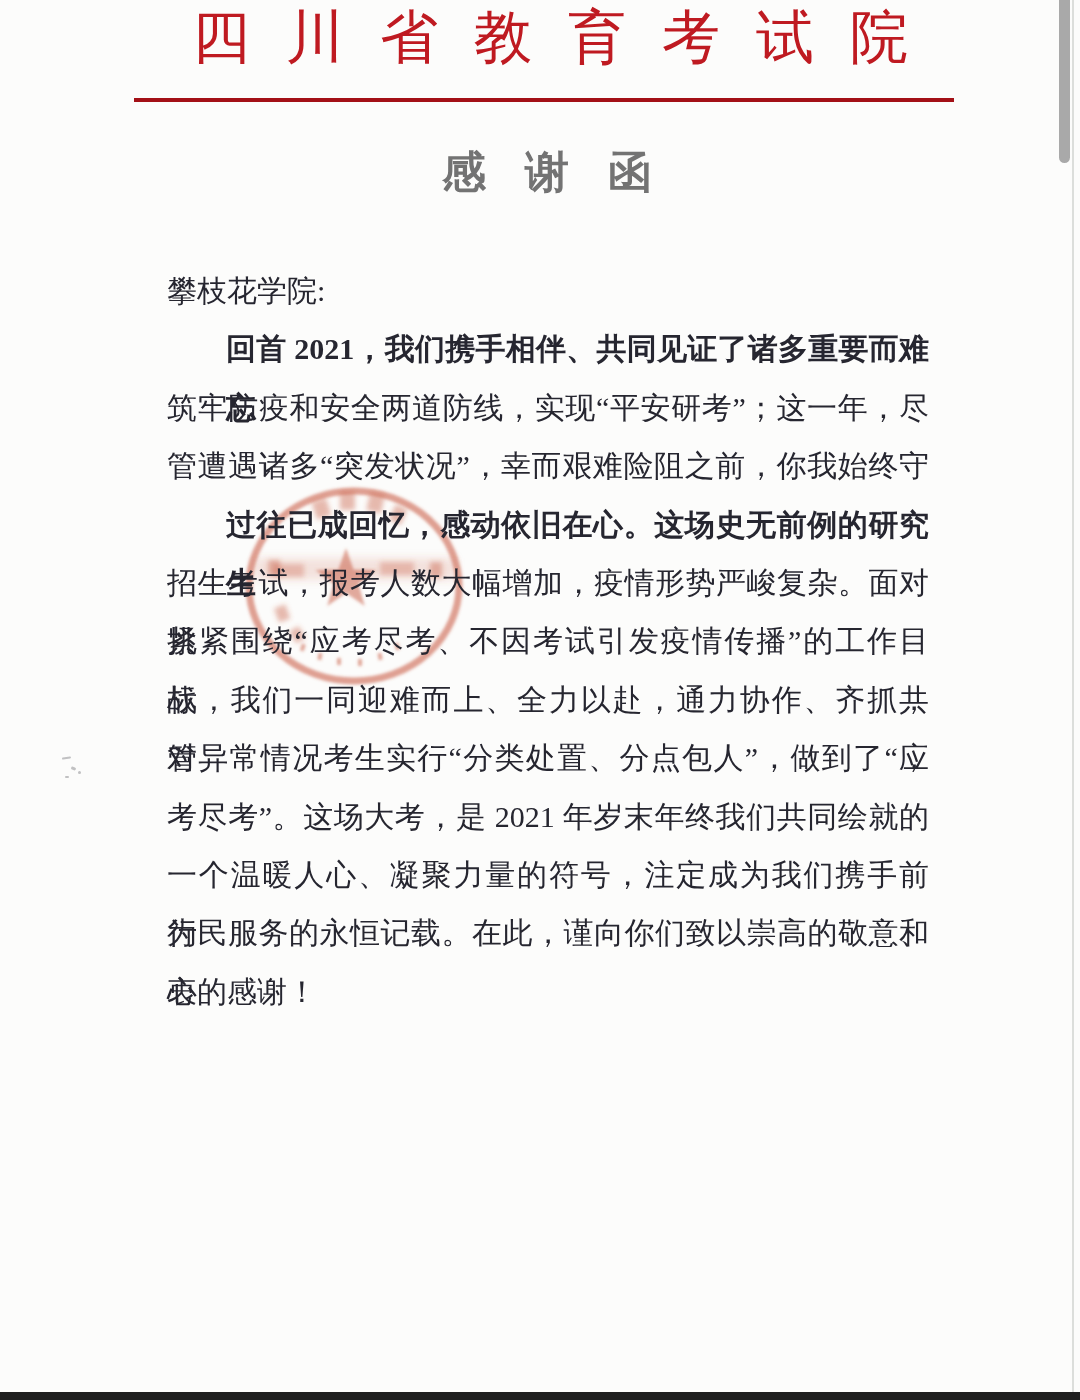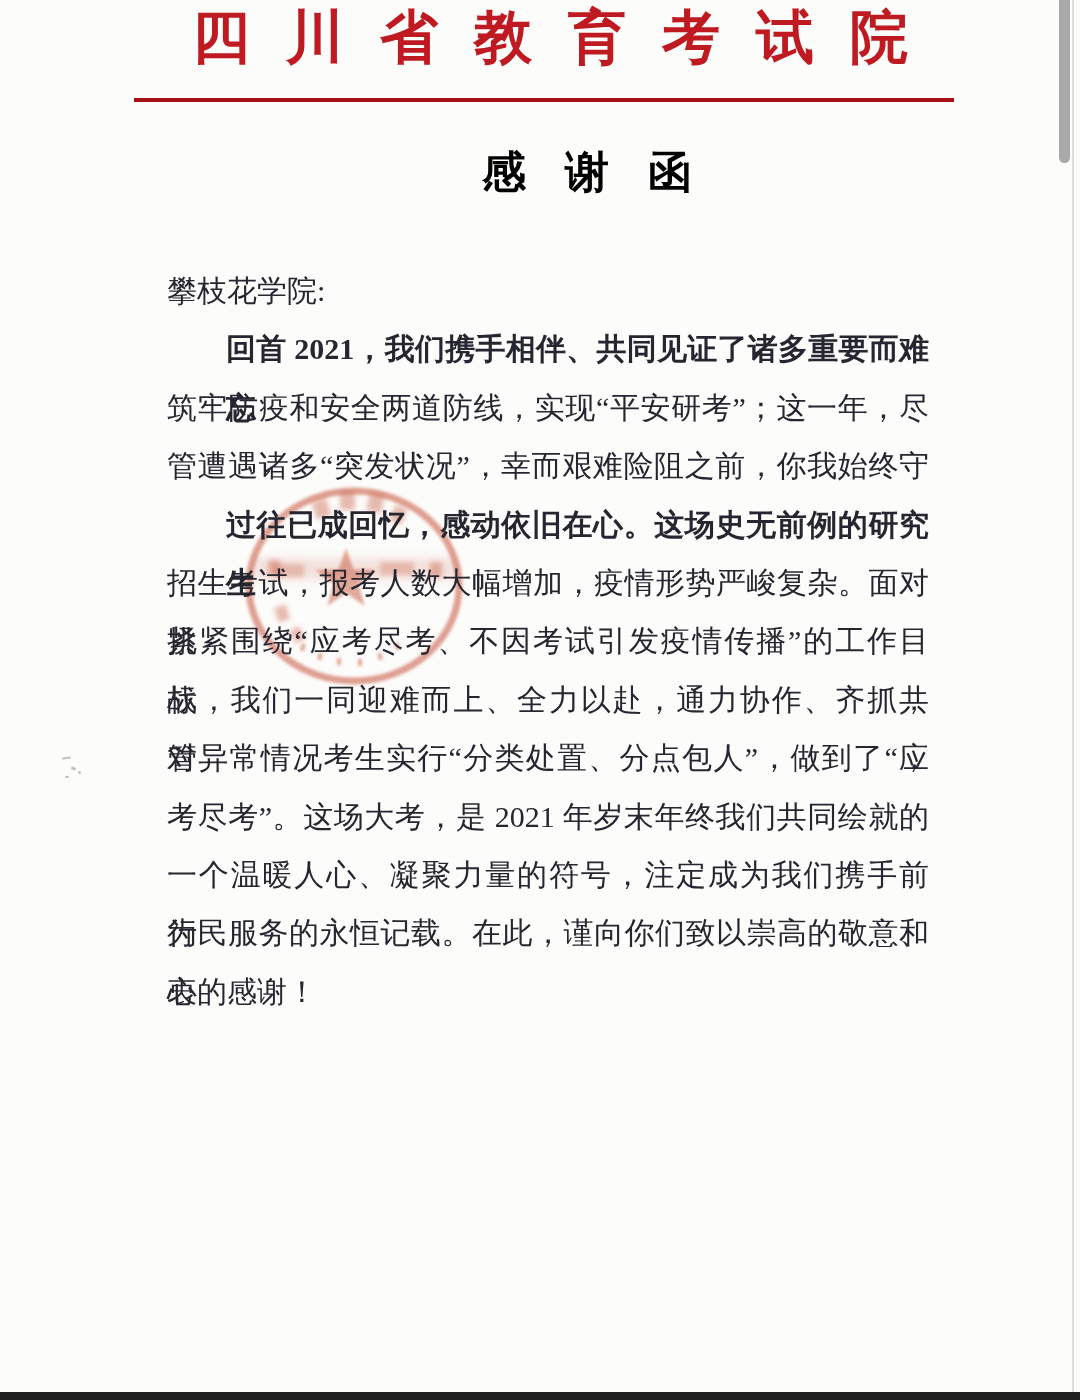--- a/index.html
+++ b/index.html
@@ -4,31 +4,31 @@
 <style>
   html,body{margin:0;padding:0;}
   body{
     width:1080px;height:1400px;position:relative;overflow:hidden;
     background:#fcfcfb;
     font-family:"Liberation Serif","DejaVu Serif",serif;
   }
   
   .letterhead{
     position:absolute;left:192px;top:5px;
-    font-size:58px;font-weight:bold;line-height:1.15;
+    font-size:58px;font-weight:normal;line-height:1.15;
     color:#bf1a21;letter-spacing:36px;white-space:nowrap;
   }
   .red-rule{
     position:absolute;left:134px;top:98px;width:820px;height:4px;
     background:#a31016;
   }
   .doc-title{
     position:absolute;left:442px;top:148px;
-    font-size:44px;font-weight:bold;color:#000000;
-    letter-spacing:39px;white-space:nowrap;line-height:1.15;margin-left:40px;
+    font-size:44px;font-weight:bold;color:#737373;
+    letter-spacing:39px;white-space:nowrap;line-height:1.15;
   }
   
   .body-text{
     position:absolute;left:167px;top:262px;width:762px;
     font-size:30px;color:#262630;
   }
   .line{
     height:58.4px;line-height:58.4px;
     text-align:justify;text-align-last:justify;
     text-justify:inter-character;

